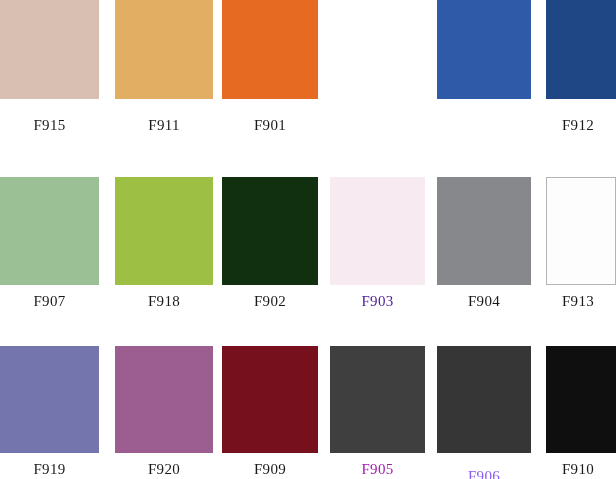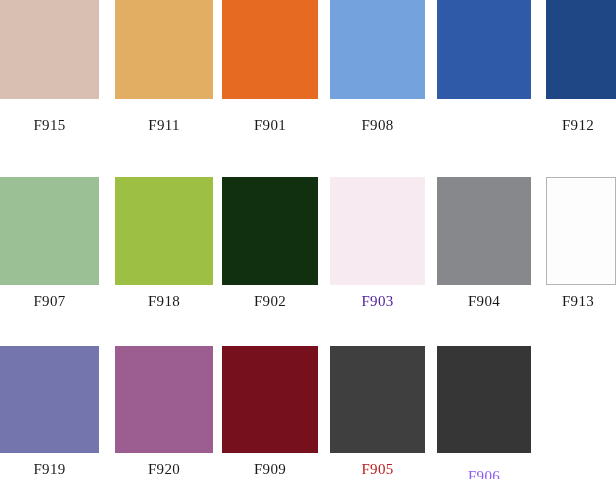--- a/index.html
+++ b/index.html
@@ -84,24 +84,20 @@
     <div class="swatch-label" style="color: rgb(26, 26, 26);">F915</div>
   </div>
   <div class="swatch-cell row-0 col-1">
     <div class="swatch-chip" style="background-color: rgb(226, 174, 99);"></div>
     <div class="swatch-label" style="color: rgb(26, 26, 26);">F911</div>
   </div>
   <div class="swatch-cell row-0 col-2">
     <div class="swatch-chip" style="background-color: rgb(231, 106, 35);"></div>
     <div class="swatch-label" style="color: rgb(26, 26, 26);">F901</div>
   </div>
-  <div class="swatch-cell row-0 col-3">
-    <div class="swatch-chip" style="background-color: rgb(116, 162, 220);"></div>
-    <div class="swatch-label" style="color: rgb(26, 26, 26);">F908</div>
-  </div>
   <div class="swatch-cell row-0 col-4">
     <div class="swatch-chip" style="background-color: rgb(47, 90, 168);"></div>
   </div>
   <div class="swatch-cell row-0 col-5">
     <div class="swatch-chip" style="background-color: rgb(31, 70, 133);"></div>
     <div class="swatch-label" style="color: rgb(26, 26, 26);">F912</div>
   </div>
 
   <div class="swatch-cell row-1 col-0">
     <div class="swatch-chip" style="background-color: rgb(156, 192, 150);"></div>
@@ -135,20 +131,24 @@
   <div class="swatch-cell row-2 col-1">
     <div class="swatch-chip" style="background-color: rgb(156, 93, 145);"></div>
     <div class="swatch-label" style="color: rgb(26, 26, 26);">F920</div>
   </div>
   <div class="swatch-cell row-2 col-2">
     <div class="swatch-chip" style="background-color: rgb(118, 16, 28);"></div>
     <div class="swatch-label" style="color: rgb(26, 26, 26);">F909</div>
   </div>
   <div class="swatch-cell row-2 col-3">
     <div class="swatch-chip" style="background-color: rgb(63, 63, 63);"></div>
-    <div class="swatch-label" style="color: #b91c1c;">F905</div>
+    <div class="swatch-label" style="color: #a21caf;">F905</div>
   </div>
   <div class="swatch-cell row-2 col-4">
     <div class="swatch-chip" style="background-color: rgb(54, 54, 54);"></div>
     <div class="swatch-label" style="color: #8b5cf6; margin-top: 7px;">F906</div>
   </div>
+  <div class="swatch-cell row-2 col-5">
+    <div class="swatch-chip" style="background-color: rgb(15, 15, 15);"></div>
+    <div class="swatch-label" style="color: rgb(26, 26, 26);">F910</div>
+  </div>
 
 </div>
 
 </body></html>

